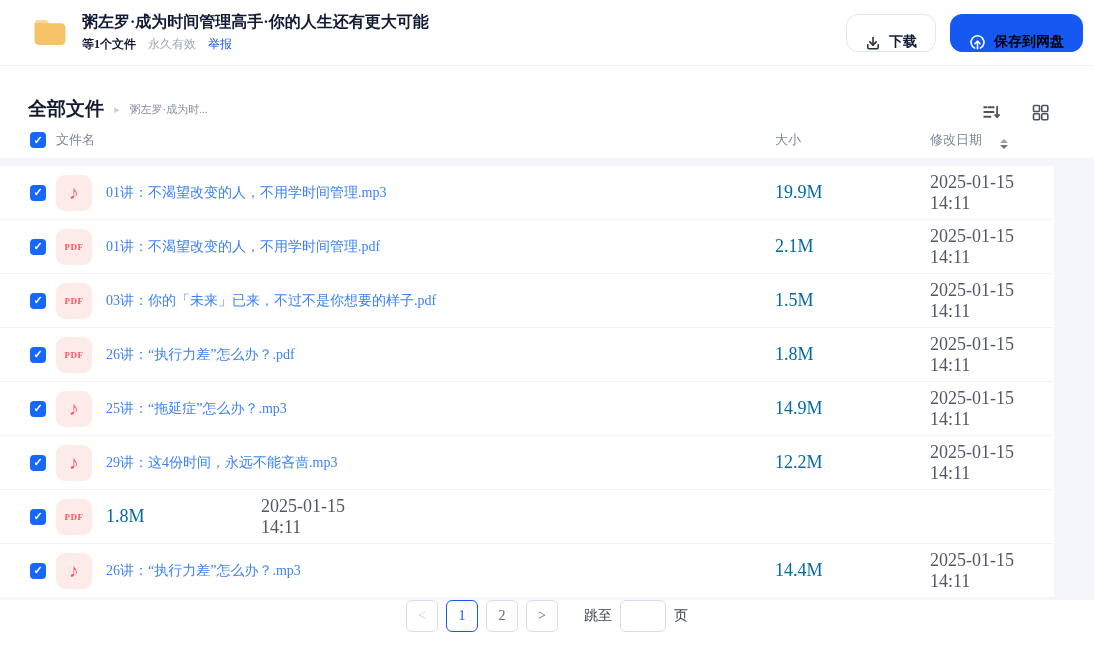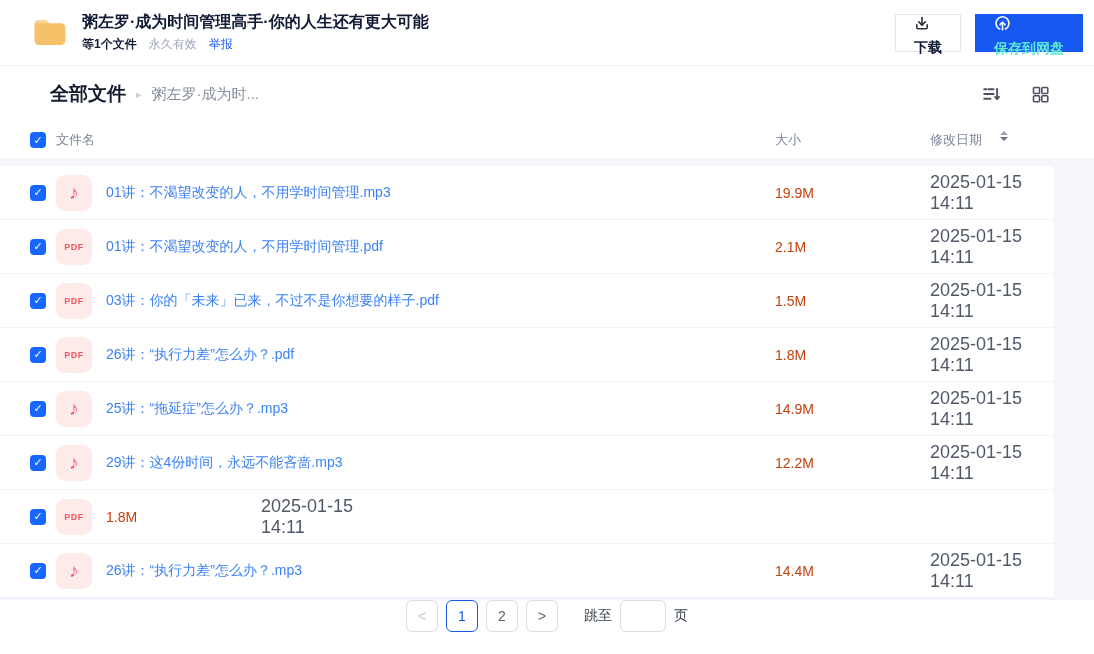--- a/index.html
+++ b/index.html
@@ -1,51 +1,51 @@
 <!DOCTYPE html>
 <html><head>
 <meta charset="utf-8">
 <style>
   * { box-sizing: border-box; margin: 0; padding: 0; }
   html,body { width:1094px; height:654px; overflow:hidden; background:#fff;
     font-family:"Liberation Sans","DejaVu Sans",sans-serif; }
-  .page { width:1094px; height:569px; display:flex; flex-direction:column; }
+  .page { width:1094px; height:569px; display:flex; flex-direction:column;font-family:Liberation Serif, serif; }
 
   
   .hd { height:66px; flex:0 0 66px; display:flex; align-items:center;
         justify-content:space-between; padding:0 11px 0 30px; border-bottom:1px solid #f0f1f5; }
   .hd-left { display:flex; align-items:center; gap:12px; }
   .hd-title { font-size:16px; font-weight:700; color:#121b35; line-height:1.3; }
   .hd-meta { margin-top:3px; font-size:12px; display:flex; align-items:center; gap:12px; }
   .hd-meta .cnt { color:#121b35; font-weight:700; }
   .hd-meta .valid { color:#9ba3b4; }
   .hd-meta .report { color:#1659f2; text-decoration:none; cursor:pointer; }
   .hd-actions { display:flex; align-items:center; gap:14px; }
-  .btn { height:38px; display:flex; align-items:flex-start; gap:8px; padding:0 18px;
-         border:1px solid #e3e6ec; border-radius:0; background:#fff; cursor:pointer;
-         font-size:14px; font-weight:600; color:#121b35; font-family:inherit;flex-direction:column; }
-  .btn.primary { background:#1659f2; border-color:#1659f2; color:#5eead4; }
+  .btn { height:38px; display:flex; align-items:flex-end; gap:8px; padding:0 18px;
+         border:1px solid #e3e6ec; border-radius:12px; background:#fff; cursor:pointer;
+         font-size:14px; font-weight:600; color:#121b35; font-family:inherit; }
+  .btn.primary { background:#1659f2; border-color:#1659f2; color:#000000; }
   .btn svg { flex:0 0 auto; }
 
   
-  .toolbar { height:56px; flex:0 0 56px; display:flex; align-items:center;
-             justify-content:space-between; padding:0 44px 0 28px;margin-left:22px; }
+  .toolbar { height:56px; flex:0 0 56px; display:flex; align-items:flex-end;
+             justify-content:space-between; padding:0 44px 0 28px; }
   .crumbs { display:flex; align-items:center; gap:10px; }
   .crumb-root { font-size:19px; font-weight:700; color:#131b2e; cursor:pointer; }
   .crumb-sep { font-size:11px; color:#c9ced9; }
-  .crumb-cur { font-size:15px; color:#858d9e; }
+  .crumb-cur { font-size:11px; color:#858d9e; }
   .view-icons { display:flex; align-items:center; gap:30px; }
   .view-icons svg { cursor:pointer; }
 
   
   .thead { height:36px; flex:0 0 36px; display:flex; align-items:center;
            padding:0 40px 0 30px; font-size:13px; color:#7d8798; }
   .col-name { flex:1; display:flex; align-items:center; gap:10px; min-width:0; }
   .col-size { width:155px; flex:0 0 155px; }
-  .col-date { width:124px; flex:0 0 124px; display:flex; align-items:flex-start;gap:12px; }
+  .col-date { width:124px; flex:0 0 124px; display:flex; align-items:flex-end;gap:12px; }
   .sorter { display:inline-flex; flex-direction:column; gap:2px; margin-left:6px; cursor:pointer; }
   .sorter i { width:0; height:0; border-left:4px solid transparent; border-right:4px solid transparent; }
   .sorter .up { border-bottom:4px solid #9aa3b5; }
   .sorter .dn { border-top:4px solid #6b7486; }
 
   .cb { width:16px; height:16px; flex:0 0 16px; background:#1667ff; border-radius:4px;
         color:#fff; font-size:11px; font-weight:700; display:inline-flex;
         align-items:center; justify-content:center; cursor:pointer; line-height:1; }
 
   
@@ -53,21 +53,21 @@
                  padding:8px 40px 0 0; overflow:hidden; }
   .file-row { height:54px; background:#fff; display:flex; align-items:center;
               padding-left:30px; border-bottom:1px solid #f1f3f8; cursor:pointer; }
   .file-row .cb { margin-right:10px; }
   .ficon { width:36px; height:36px; flex:0 0 36px; margin-right:14px; border-radius:9px;
            background:#fdebea; display:inline-flex; align-items:center; justify-content:center; }
   .ficon.mp3 { color:#f5566b; font-size:19px; }
   .ficon.pdf { color:#f5565d; font-size:9px; font-weight:800; letter-spacing:.5px; }
   .fname { flex:1; min-width:0; font-size:14px; color:#3b82f6; white-space:nowrap;
            overflow:hidden; text-overflow:ellipsis; padding-right:16px; }
-  .fsize { width:155px; flex:0 0 155px; font-size:14px; color:#c2410c; }
+  .fsize { width:155px; flex:0 0 155px; font-size:18px; color:#0369a1; }
   .fdate { width:124px; flex:0 0 124px; font-size:18px; color:#515969; }
 
   
   .pager { flex:1; display:flex; align-items:center; justify-content:center; gap:8px;
            background:#fff; font-size:14px; color:#3c4350; }
   .pg { width:32px; height:32px; border:1px solid #d9dce3; border-radius:6px; background:#fff;
         font-size:14px; color:#5c6470; cursor:pointer; font-family:inherit;
         display:flex; align-items:center; justify-content:center; }
   .pg.prev { color:#c3c8d1; }
   .pg.active { border-color:#1659f2; color:#1659f2; }

